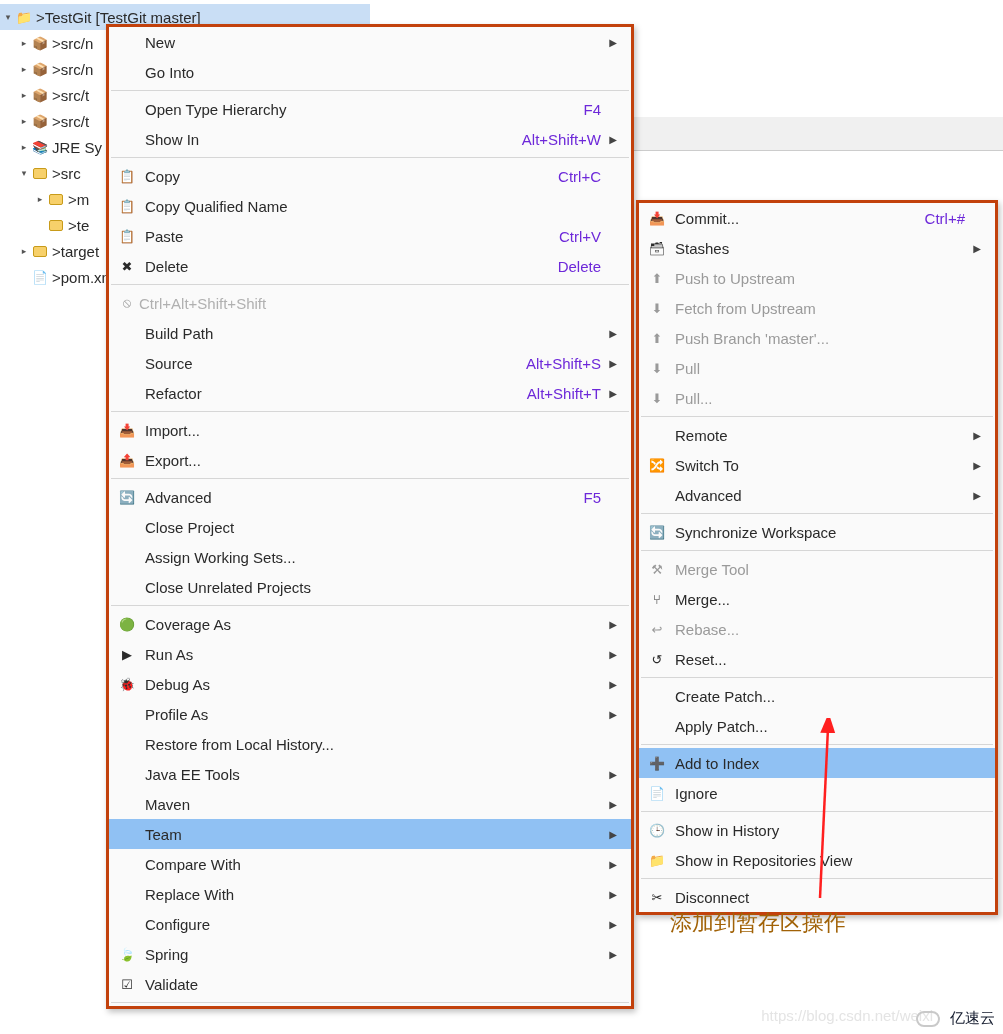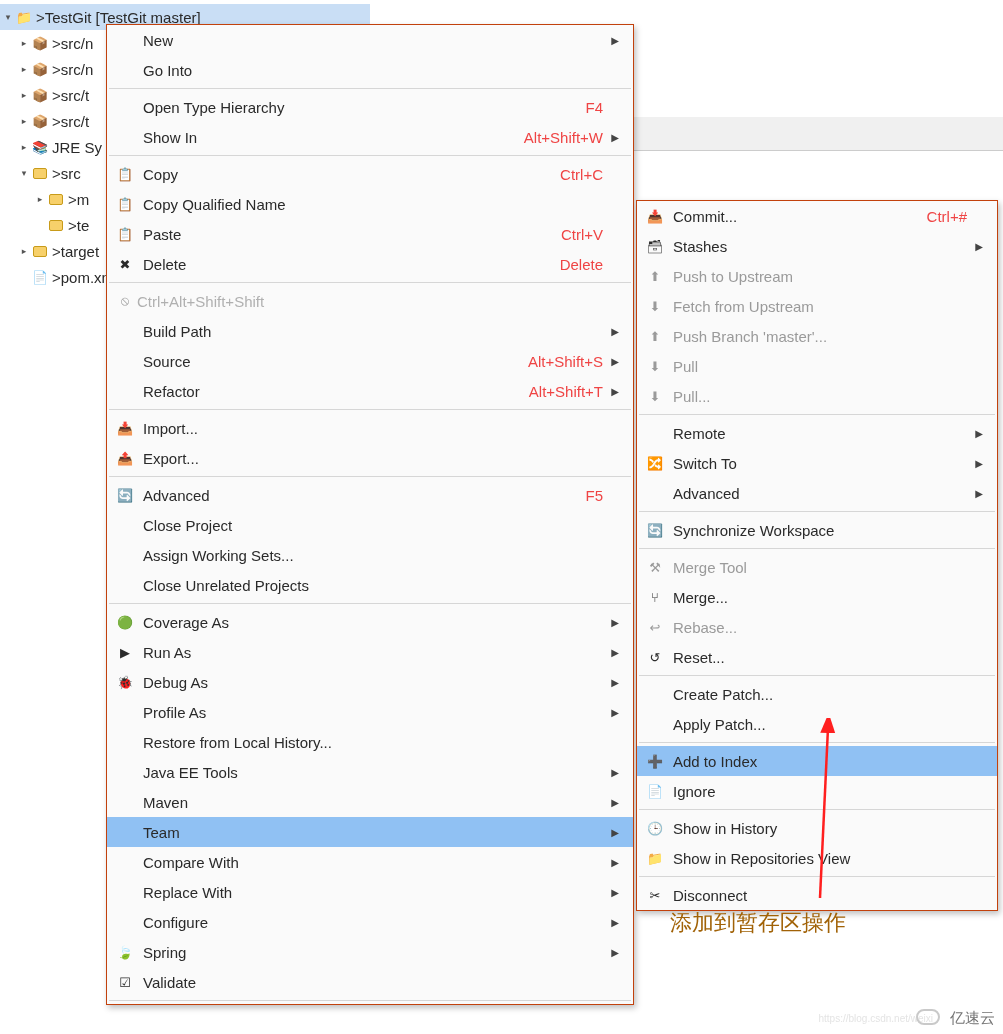--- a/index.html
+++ b/index.html
@@ -18,39 +18,39 @@
   .jre-ico::before { content: "📚"; font-size: 13px; }
   .xml-ico::before { content: "📄"; font-size: 13px; }
   .proj-ico::before { content: "📁"; font-size: 13px; }
   
   .tabs { position: absolute; top: 117px; left: 380px; display: flex; align-items: center; gap: 8px; background: #f0f0f0; padding: 4px 6px; border-bottom: 1px solid #ccc; width: 640px; }
   .tab { display: inline-flex; align-items: center; padding: 3px 8px; gap: 4px; color: #333; border: 1px solid transparent; border-radius: 3px 3px 0 0; cursor: pointer; }
   .tab.active { background: #fff; border-color: #bbb; }
   .tab .gico { width: 14px; height: 14px; display: inline-flex; align-items: center; justify-content: center; }
   .close-x { font-size: 11px; color: #777; margin-left: 4px; }
   
-  .context-menu { position: absolute; background: #fafafa; border: 1px solid #c2410c; box-shadow: 2px 3px 6px rgba(0,0,0,.25); }
+  .context-menu { position: absolute; background: #fafafa; border: 3px solid #c2410c; box-shadow: 2px 3px 6px rgba(0,0,0,.25); }
   .menu1 { top: 24px; left: 106px; width: 528px; }
   .menu2 { top: 200px; left: 636px; width: 362px; }
   
   .menu-item { display: flex; align-items: center; height: 30px; padding: 0 12px 0 6px; cursor: pointer; }
   .menu-item.disabled { color: #9a9a9a; cursor: default; }
   .menu-item.highlight { background: #90c1f3; }
   .menu-sep { height: 1px; background: #d6d6d6; margin: 3px 2px; }
   .mi-icon { width: 24px; display: flex; align-items: center; justify-content: center; font-size: 13px; }
   .mi-label { flex: 1; padding-left: 6px; }
-  .mi-shortcut { color: #ef4444; padding-right: 6px; }
+  .mi-shortcut { color: #6d28d9; padding-right: 6px; }
   .menu-item.disabled .mi-shortcut { color: #b0b0b0; }
   .mi-sub { width: 12px; text-align: center; font-size: 10px; color: #444; }
   
   .annotation { position: absolute; color: #a16207; font-size: 22px; }
   .arrow { position: absolute; }
   
-  .watermark-txt { position: absolute; color: #e4e4e4; font-size: 10px; margin-left: 48px; }
-  .watermark-logo { position: absolute; right: 8px; bottom: 6px; color: #737373; font-size: 12px; display: flex; align-items: flex-start; gap: 10px; }
+  .watermark-txt { position: absolute; color: #e4e4e4; font-size: 15px; margin-left: 48px; }
+  .watermark-logo { position: absolute; right: 8px; bottom: 6px; color: #0f172a; font-size: 12px; display: flex; align-items: center; gap: 10px; }
   .cloud { width: 24px; height: 16px; border: 2px solid #c9c9c9; border-radius: 10px; position: relative; }
 </style>
 </head>
 <body>
 
 <div class="tree" id="tree">
     <div class="tree-row selected">
       <span class="spacer s0"></span>
       <span class="expand">▾</span>
       <span class="ico proj-ico"></span>

